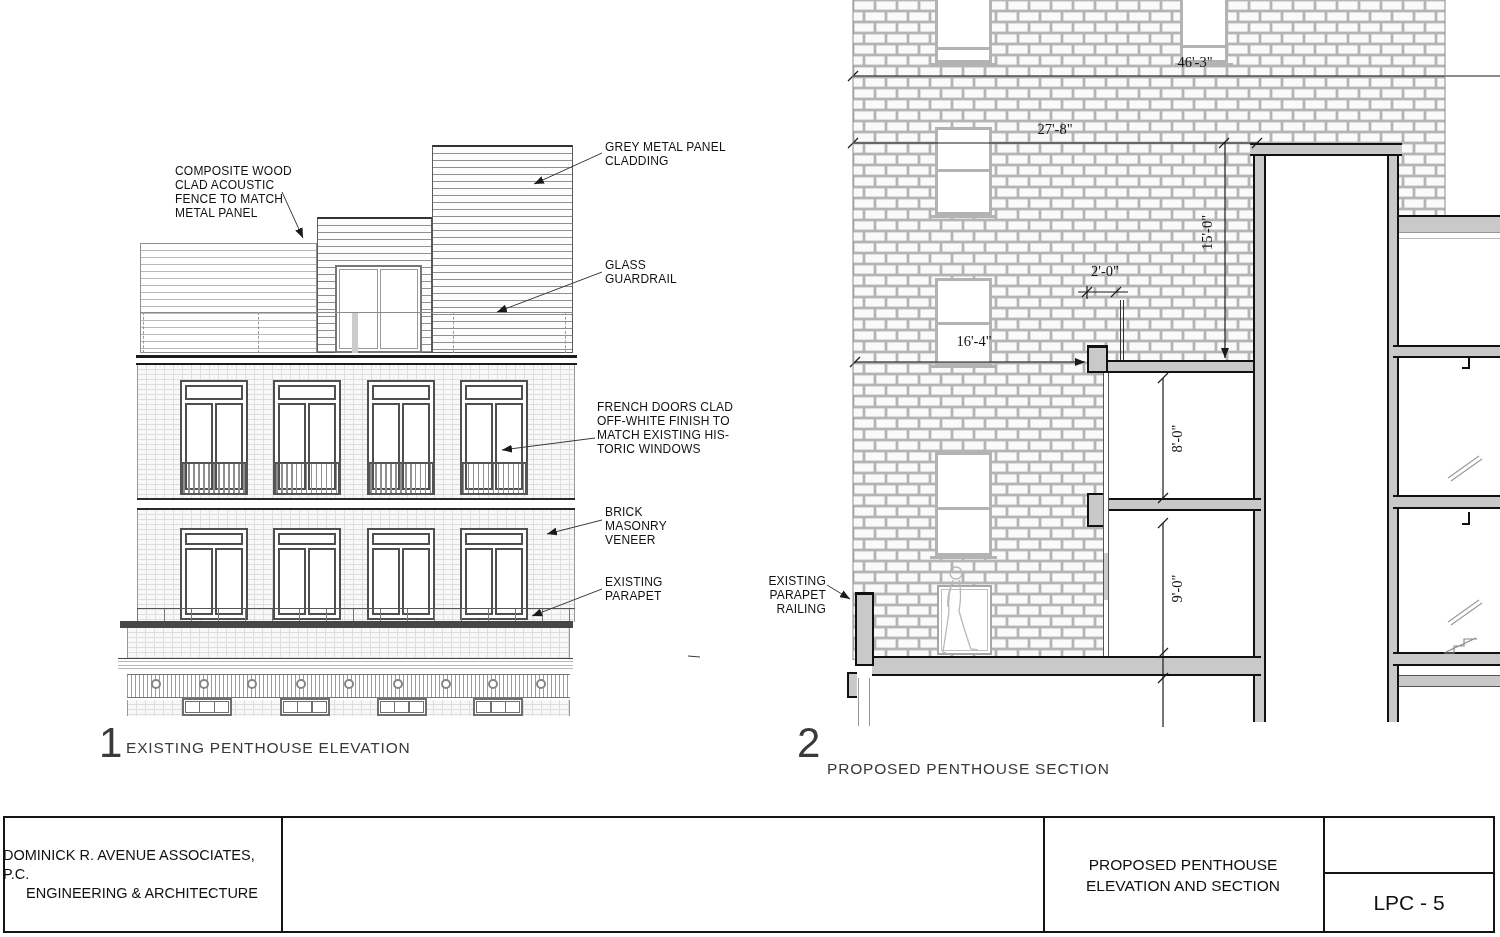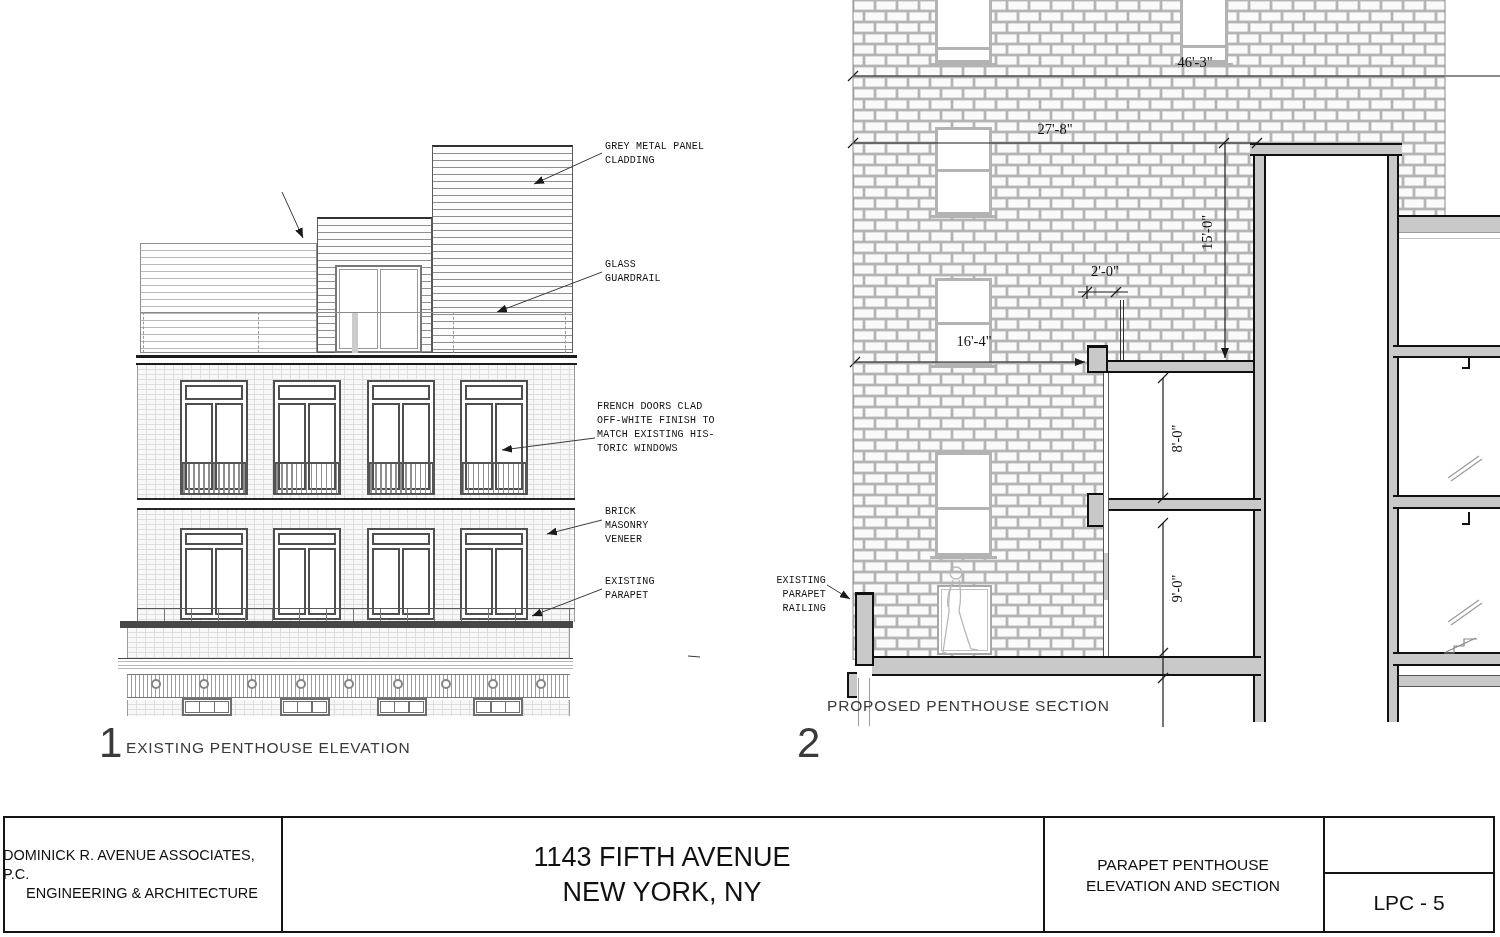--- a/index.html
+++ b/index.html
@@ -24,21 +24,21 @@
     background:repeating-linear-gradient(90deg,#8f8f8f 0 1.5px,rgba(255,255,255,0) 1.5px 5px);
     border-top:2px solid #555;border-bottom:2px solid #555;border-left:3px solid #555;border-right:3px solid #555;}
   
   .swin{position:absolute;border:3px solid #b3b3b3;background:#fff;box-sizing:border-box;}
   .swin .split{position:absolute;left:0;right:0;height:3px;background:#b3b3b3;}
   .sill{position:absolute;height:3px;background:#b3b3b3;}
   
   .poche{background:#c9c9c9;}
   .slab{position:absolute;background:#c9c9c9;border-top:2.5px solid #111;border-bottom:2px solid #111;box-sizing:border-box;}
   
-  .ann{position:absolute;font-family:Liberation Mono, monospace;font-size:10px;line-height:14px;
+  .ann{position:absolute;font-family:Liberation Sans, sans-serif;font-size:12px;line-height:14px;
        color:#111;white-space:pre-line;letter-spacing:.2px;}
   .dim{position:absolute;font-family:"Liberation Serif",serif;font-size:14.5px;color:#111;text-align:center;}
   .capnum{position:absolute;font-size:42px;line-height:1;color:#3a3a3a;}
   .captxt{position:absolute;font-size:15.5px;letter-spacing:.8px;color:#3a3a3a;}
   
   .tbline-v{position:absolute;width:0;border-left:2.5px solid #151515;}
   .tbcell{position:absolute;display:flex;flex-direction:column;align-items:center;justify-content:center;color:#111;}
 </style>
 </head>
 <body>
@@ -288,20 +288,24 @@
     <g stroke="#9a9a9a" stroke-width="1.2" fill="none">
       <path d="M1448,478 L1479,456 M1451,481 L1482,459"></path>
       <path d="M1448,622 L1479,600 M1451,625 L1482,603"></path>
       <path d="M1444,653 h10 v-7 h10 v-7 h13 M1446,652 L1476,638" stroke="#8a8a8a"></path>
       <path d="M1469,358 v10 h-7 M1469,512 v12 h-7" stroke="#111" stroke-width="2"></path>
     </g>
   </svg>
 
   <div class="grp" style="z-index:6">
 
+    <div class="ann" style="left:175px;top:164px;width:120px">COMPOSITE WOOD
+CLAD ACOUSTIC
+FENCE TO MATCH
+METAL PANEL</div>
     <div class="ann" style="left:605px;top:140px;width:140px">GREY METAL PANEL
 CLADDING</div>
     <div class="ann" style="left:605px;top:258px;width:100px">GLASS
 GUARDRAIL</div>
     <div class="ann" style="left:597px;top:400px;width:160px">FRENCH DOORS CLAD
 OFF-WHITE FINISH TO
 MATCH EXISTING HIS-
 TORIC WINDOWS</div>
     <div class="ann" style="left:605px;top:505px;width:90px">BRICK
 MASONRY
@@ -317,40 +321,36 @@
     <div class="dim" style="left:1015px;top:121px;width:80px">27'-8"</div>
     <div class="dim" style="left:1172px;top:224px;width:70px;transform:rotate(-90deg)">15'-0"</div>
     <div class="dim" style="left:1074px;top:263px;width:62px">2'-0"</div>
     <div class="dim" style="left:934px;top:333px;width:80px">16'-4"</div>
     <div class="dim" style="left:1142px;top:430px;width:70px;transform:rotate(-90deg)">8'-0"</div>
     <div class="dim" style="left:1142px;top:580px;width:70px;transform:rotate(-90deg)">9'-0"</div>
 
     <div class="capnum" style="left:99px;top:722px">1</div>
     <div class="captxt" style="left:126px;top:739px">EXISTING PENTHOUSE ELEVATION</div>
     <div class="capnum" style="left:797px;top:722px">2</div>
-    <div class="captxt" style="left:827px;top:697px">PROPOSED PENTHOUSE SECTION</div>
+    <div class="captxt" style="left:827px;top:760px">PROPOSED PENTHOUSE SECTION</div>
   </div>
 
   <div class="grp" style="z-index:7">
     <div class="a" style="left:3px;top:816px;width:1492px;height:117px;border:2.5px solid #151515;background:#fff"></div>
     <div class="tbline-v" style="left:281px;top:816px;height:117px"></div>
     <div class="tbline-v" style="left:1043px;top:816px;height:117px"></div>
     <div class="tbline-v" style="left:1323px;top:816px;height:117px"></div>
     <div class="a" style="left:1323px;top:872px;width:172px;height:0;border-top:2.5px solid #151515"></div>
 
     <div class="tbcell" style="left:3px;top:816px;width:278px;height:117px;font-size:14.5px;line-height:19px">
       <div>DOMINICK R. AVENUE ASSOCIATES, P.C.</div>
       <div>ENGINEERING &amp; ARCHITECTURE</div>
     </div>
-    <div class="tbcell" style="left:281px;top:816px;width:762px;height:117px;font-size:27px;line-height:35px">
-      <div>1143 FIFTH AVENUE</div>
-      <div>NEW YORK, NY</div>
-    </div>
     <div class="tbcell" style="left:1043px;top:816px;width:280px;height:117px;font-size:15.5px;line-height:21px">
-      <div>PARAPET PENTHOUSE</div>
+      <div>PROPOSED PENTHOUSE</div>
       <div>ELEVATION AND SECTION</div>
     </div>
     <div class="tbcell" style="left:1323px;top:872px;width:172px;height:61px;font-size:21px">
       <div>LPC - 5</div>
     </div>
   </div>
 
 </div>
 
 </body></html>

